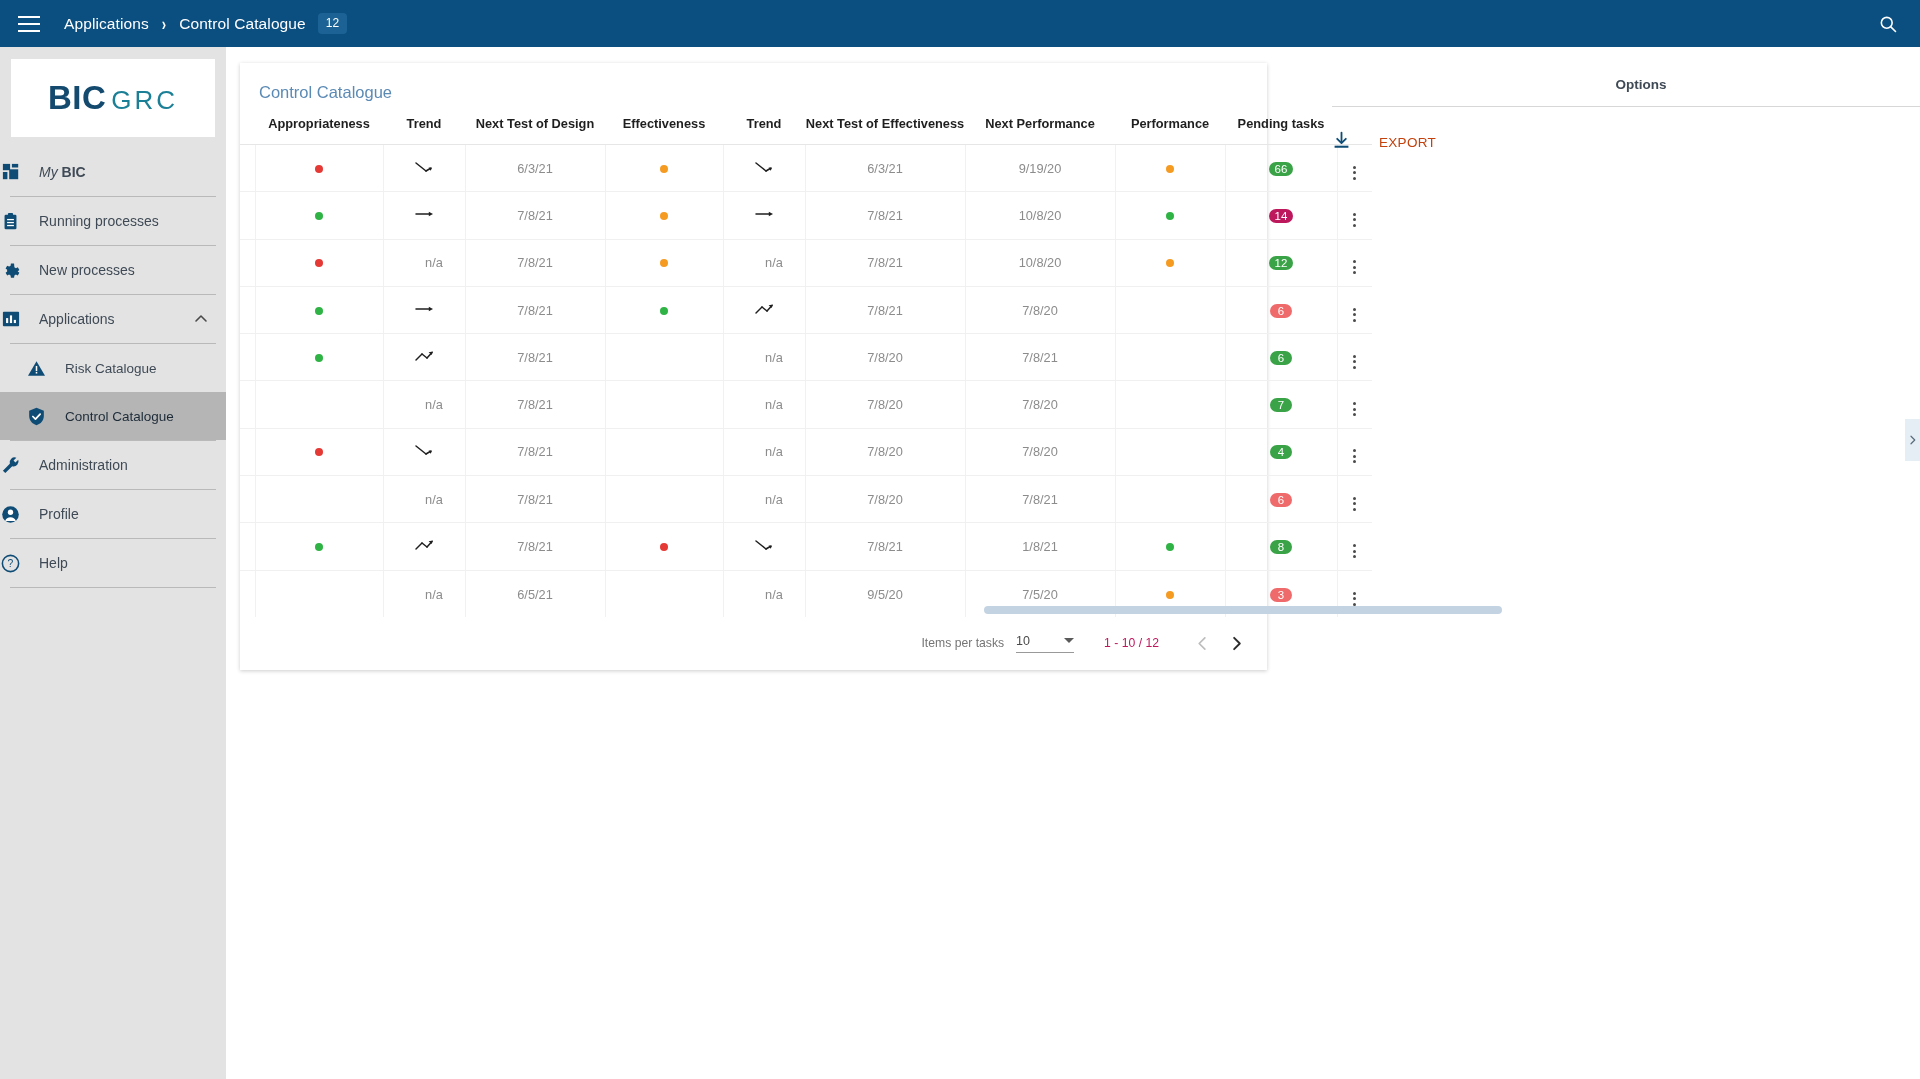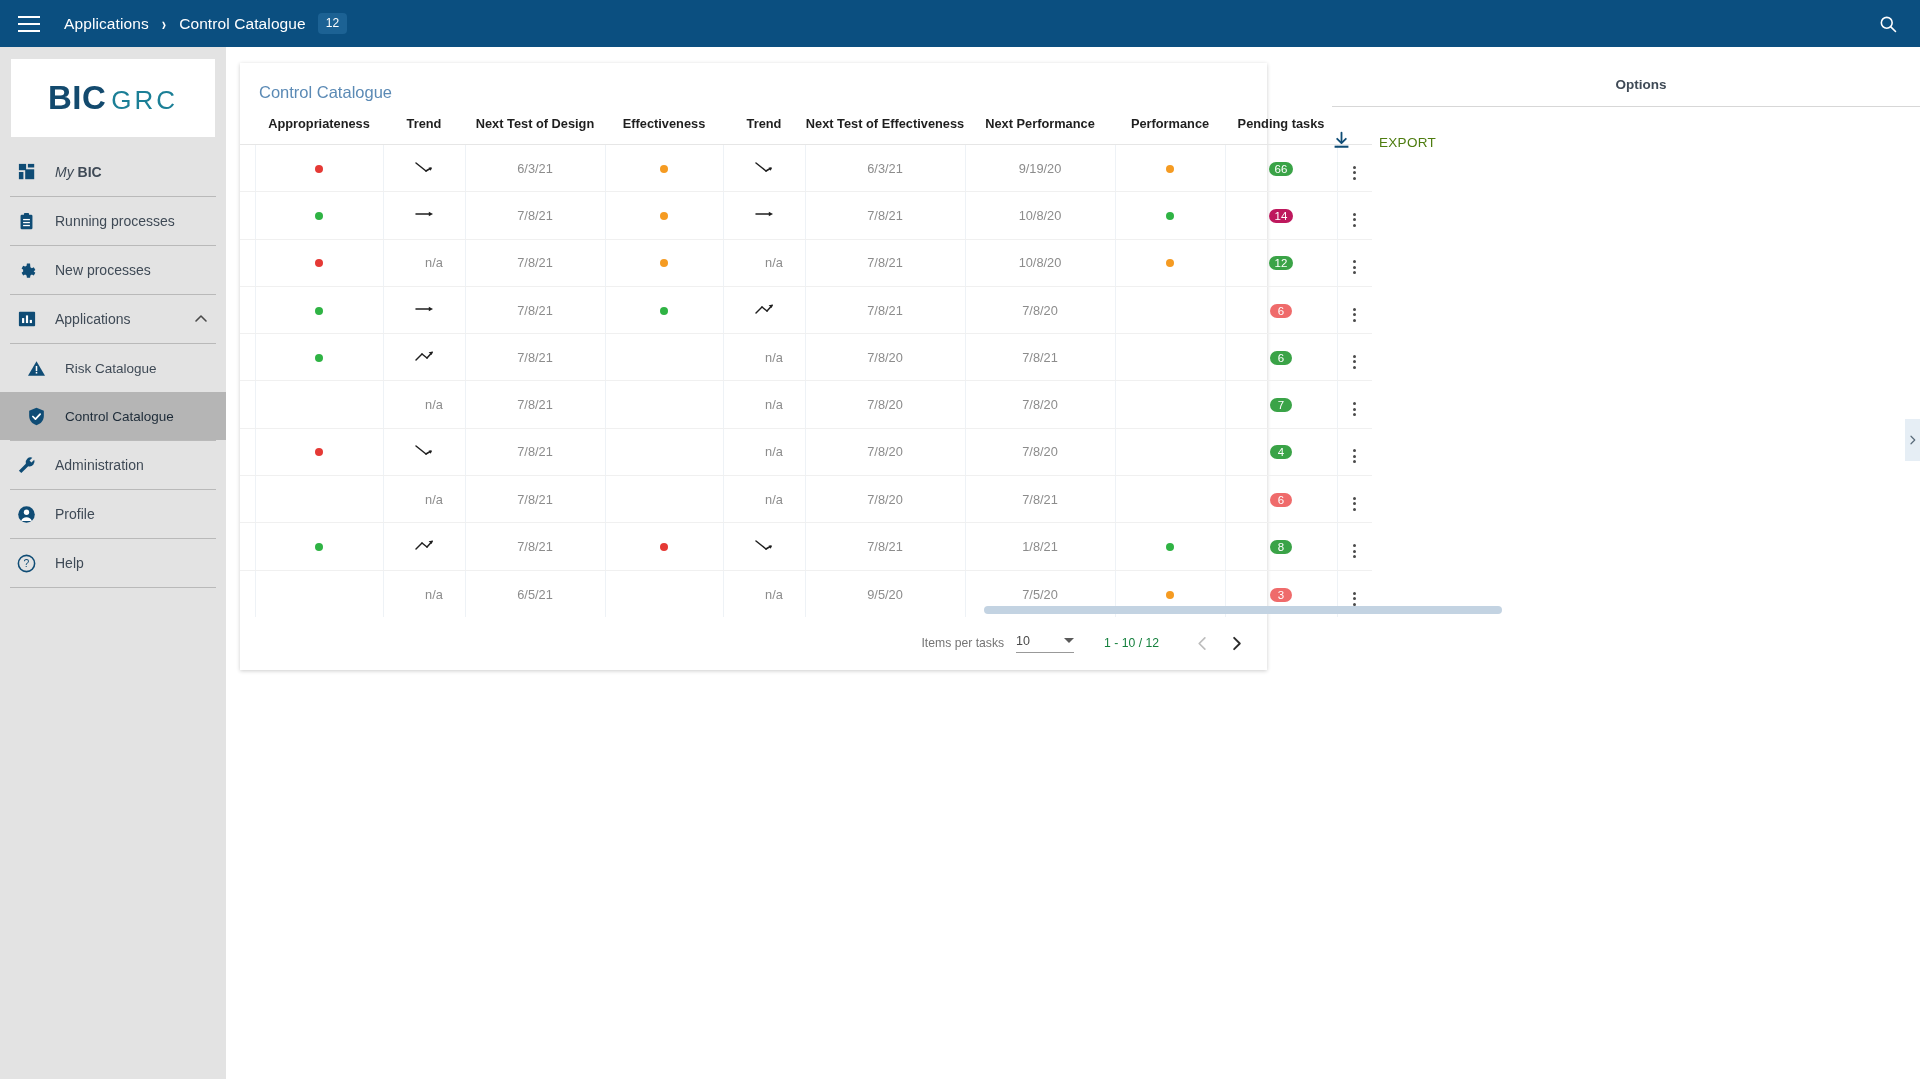--- a/index.html
+++ b/index.html
@@ -59,21 +59,21 @@
     display: flex; align-items: center; justify-content: center;
   }
   .logo-text { font-size: 33px; letter-spacing: .5px; }
   .logo-bic { color: #134a6e; font-weight: bold; font-family: "Liberation Sans", sans-serif; }
   .logo-grc { color: #1b7f96; font-weight: normal; letter-spacing: 3px; font-size: 26px; margin-left: 5px; }
 
   .navlist { margin-top: 11px; }
   .navitem {
     height: 48px;
     display: flex; align-items: center;
-    padding-left: 16px;
+    padding-left: 0;
     cursor: pointer;
     position: relative;
   }
   .navitem .nlabel {
     font-size: 14px; color: #3f4a56; margin-left: 18px;
   }
   .navitem.sub { padding-left: 26px; }
   .navitem.sub .nlabel { font-size: 13.5px; }
   .navitem.active { background: #b5b5b5; }
   .navitem.active .nlabel { color: #1d2b38; }
@@ -148,39 +148,39 @@
   }
   .ipp-label { margin-right: 12px; }
   .ipp-select {
     position: relative;
     width: 58px; border-bottom: 1px solid #999;
     display: flex; align-items: center; justify-content: space-between;
     padding-bottom: 4px; cursor: pointer;
   }
   .ipp-value { color: #4a4a4a; font-size: 12.5px; }
   .caret { width: 0; height: 0; border-left: 5px solid transparent; border-right: 5px solid transparent; border-top: 5px solid #5a5a5a; }
-  .range { margin: 0 26px 0 30px; color: #15803d; }
+  .range { margin: 0 26px 0 30px; color: #be185d; }
   .pg-btn { width: 34px; height: 34px; display: flex; align-items: center; justify-content: center; cursor: pointer; }
 
   
   .options {
     position: absolute; left: 1324px; top: 63px;
     width: 634px; height: 120px;
   }
   .options-title {
     text-align: center; font-size: 13.5px; color: #3f4a56; font-weight: bold;
     padding-top: 14px;
   }
   .options-rule { height: 1px; background: #d7d7d7; margin: 14px 8px 0 8px; }
   .export-row {
     display: flex; align-items: center;
     margin-top: 24px; padding-left: 8px;
     cursor: pointer;
   }
-  .export-label { font-size: 13.5px; color: #4d7c0f; margin-left: 28px; letter-spacing: .3px; }
+  .export-label { font-size: 13.5px; color: #c2410c; margin-left: 28px; letter-spacing: .3px; }
 
   
   .drawer-handle {
     position: absolute; right: 0; top: 419px;
     width: 15px; height: 42px;
     background: #e6eef5;
     display: flex; align-items: center; justify-content: center;
     cursor: pointer;
   }
 </style>

